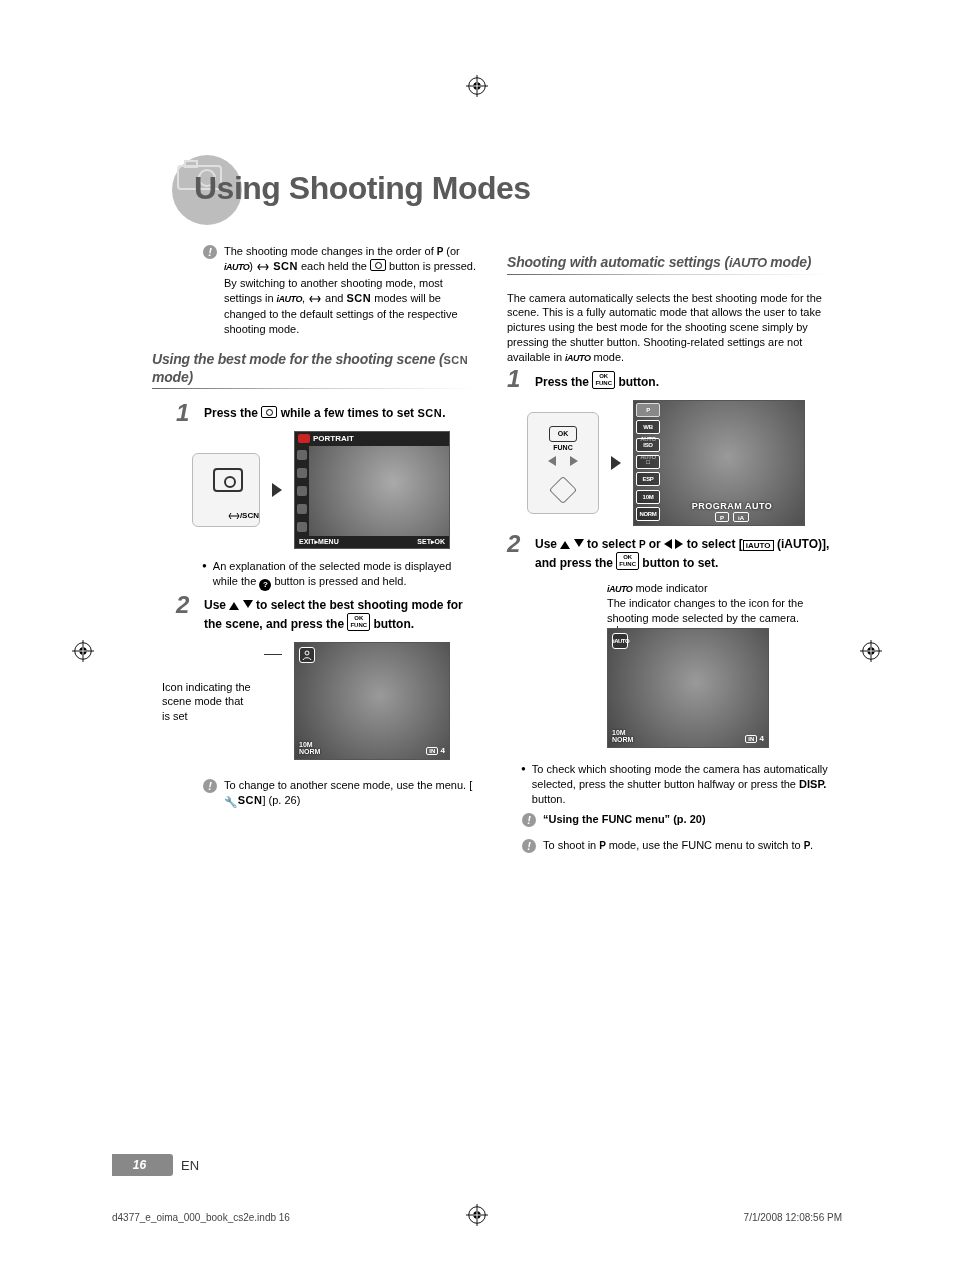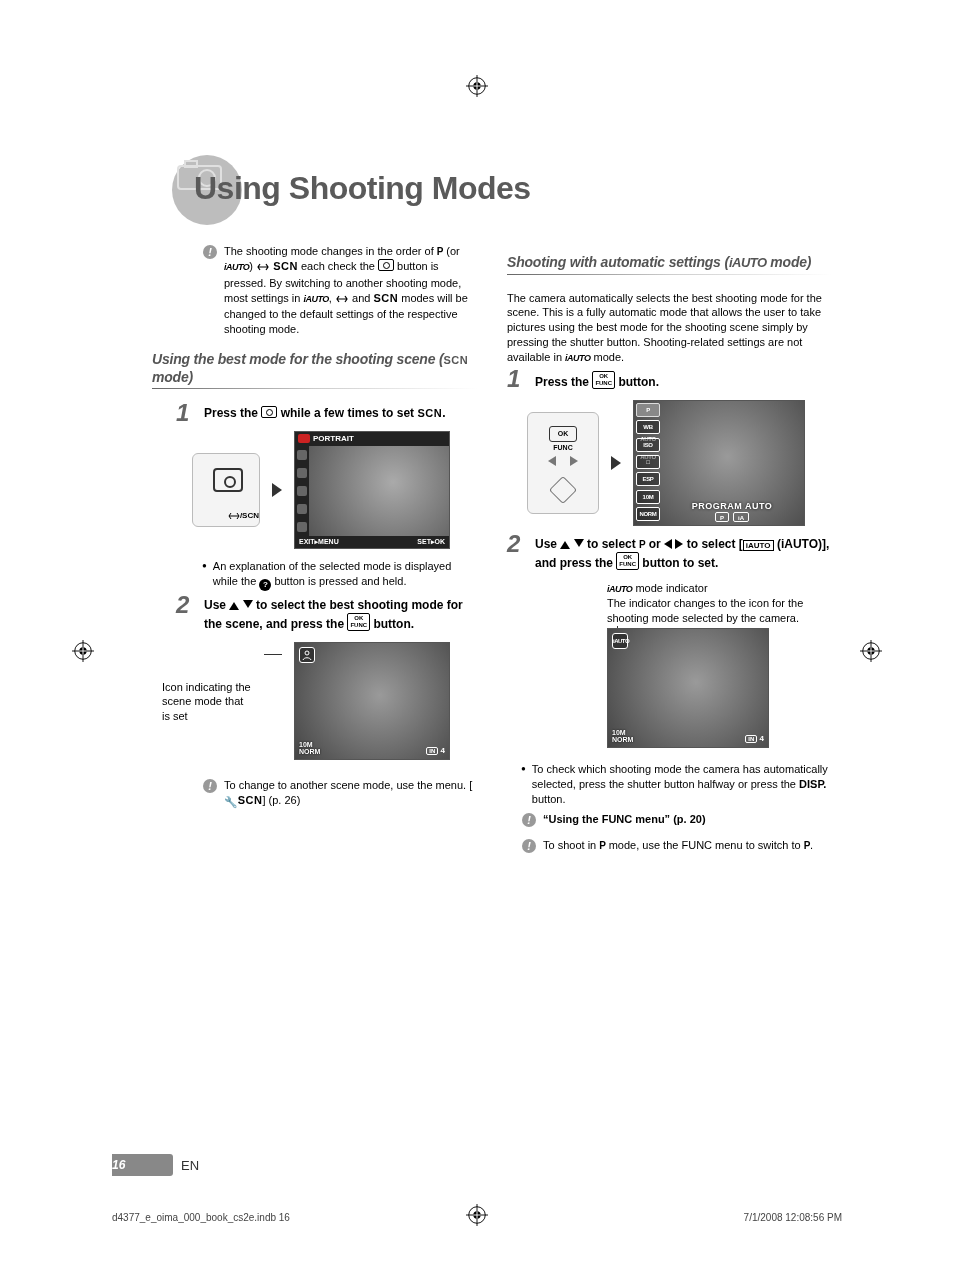--- a/index.html
+++ b/index.html
@@ -58,21 +58,21 @@
   .lcd3-img{position:absolute;inset:0;background:radial-gradient(circle at 55% 45%,#9a9a9a,#444)}
   .lcd3-side{position:absolute;left:2px;top:2px;bottom:2px;width:24px;display:flex;flex-direction:column;justify-content:space-between}
   .chip{height:12px;border:1px solid #fff;border-radius:2px;font:800 6px/12px Arial;color:#fff;text-align:center;background:rgba(0,0,0,.35);margin-bottom:2px;letter-spacing:-0.3px}
   .chip.sel{background:#888;border-color:#ddd}
   .lcd3-cap{position:absolute;left:30px;right:4px;bottom:14px;font:800 9px Arial;color:#fff;text-align:center;text-shadow:0 0 3px #000;letter-spacing:0.5px}
   .lcd3-foot{position:absolute;left:30px;right:4px;bottom:3px;height:10px;display:flex;justify-content:center;gap:4px}
   .lcd3-foot span{display:inline-block;padding:0 4px;border:1px solid #fff;border-radius:2px;font:700 6px/10px Arial;color:#fff}
   .tip{display:flex;gap:6px;margin:6px 0 6px 14px}
   .tip .note-body{flex:1}
   .footer{position:absolute;left:100px;bottom:85px;display:flex;align-items:center}
-  .footer-tab{width:55px;height:22px;background:#888;color:#fff;font:italic 700 12px/22px Arial;text-align:left;padding-right:6px;border-radius:0 3px 3px 0}
+  .footer-tab{width:55px;height:22px;background:#888;color:#fff;font:italic 700 12px/22px Arial;text-align:center;padding-right:6px;border-radius:0 3px 3px 0}
   .footer-lang{font:400 13px Arial;margin-left:8px;color:#333}
   .printline{position:absolute;left:100px;right:100px;bottom:38px;display:flex;justify-content:space-between;font:400 10px Arial;color:#444}
   .mode-label{font:900 10px Arial;letter-spacing:-0.3px}
   .iauto{font:italic 900 9px Arial;letter-spacing:-0.5px}
   .scn{font:900 11px Arial;letter-spacing:0.5px}
   .disp{font:700 11px Arial}
   .tri-up{display:inline-block;width:0;height:0;border-left:5px solid transparent;border-right:5px solid transparent;border-bottom:8px solid #000;vertical-align:-1px}
   .tri-dn{display:inline-block;width:0;height:0;border-left:5px solid transparent;border-right:5px solid transparent;border-top:8px solid #000;vertical-align:1px}
   .tri-lf{display:inline-block;width:0;height:0;border-top:5px solid transparent;border-bottom:5px solid transparent;border-right:8px solid #000;vertical-align:-1px}
   .tri-rt{display:inline-block;width:0;height:0;border-top:5px solid transparent;border-bottom:5px solid transparent;border-left:8px solid #000;vertical-align:-1px}
@@ -126,21 +126,21 @@
 
       <div class="col">
         <div class="note">
           <span class="note-ico"><svg width="16" height="16">
                 <circle cx="8" cy="8" r="7" fill="#999"></circle>
                 <text x="8" y="12" font-size="11" font-weight="900" font-style="italic" fill="#fff" text-anchor="middle">!</text>
               </svg></span>
           <div class="note-body">
             <span>The shooting mode changes in the order of </span><b class="mode-label">P</b><span> (or </span><b class="iauto">iAUTO</b><span>) </span><span class="inline-ico"><svg width="14" height="10">
                   <path d="M2 5h10M4 2l-2 3 2 3M10 2l2 3-2 3" stroke="#000" fill="none" stroke-width="1.2"></path>
-                </svg></span> <b class="scn">SCN</b><span> each check the </span><span class="camglyph"></span><span> button is pressed. By switching to another shooting mode, most settings in </span><b class="iauto">iAUTO</b><span>, </span><span class="inline-ico"><svg width="14" height="10">
+                </svg></span> <b class="scn">SCN</b><span> each held the </span><span class="camglyph"></span><span> button is pressed. By switching to another shooting mode, most settings in </span><b class="iauto">iAUTO</b><span>, </span><span class="inline-ico"><svg width="14" height="10">
                   <path d="M2 5h10M4 2l-2 3 2 3M10 2l2 3-2 3" stroke="#000" fill="none" stroke-width="1.2"></path>
                 </svg></span><span> and </span><b class="scn">SCN</b><span> modes will be changed to the default settings of the respective shooting mode.</span>
           </div>
         </div>
 
         <div class="sect-head">
           <span>Using the best mode for the shooting scene (</span><b class="scn" style="font-style:normal">SCN</b><span> mode)</span>
         </div>
         <div class="sect-rule"></div>
 

